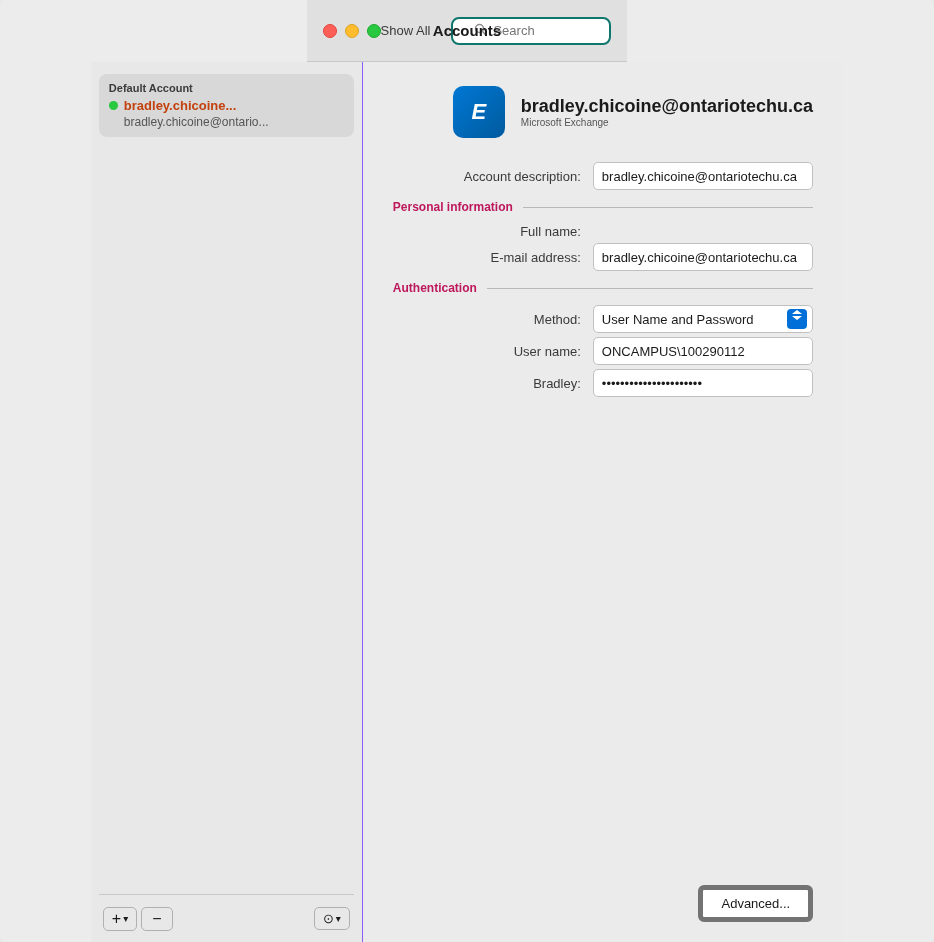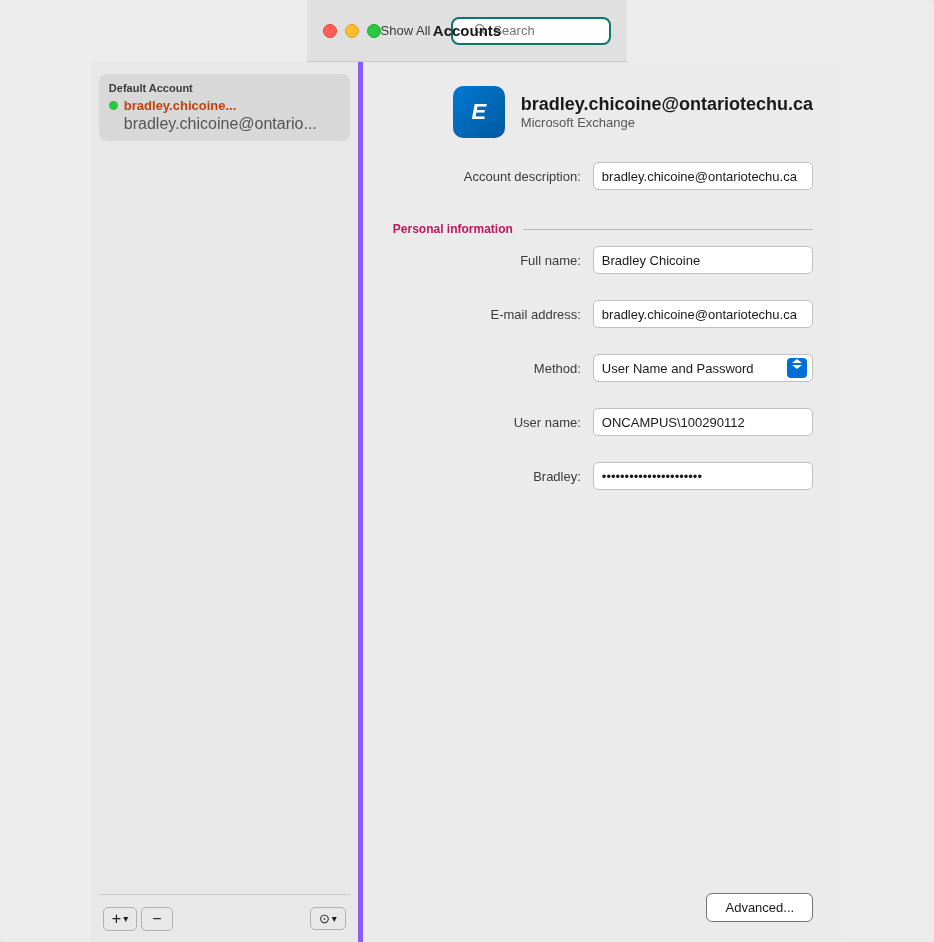--- a/index.html
+++ b/index.html
@@ -104,21 +104,21 @@
     .main-content {
       display: flex;
       flex: 1;
       overflow: hidden;
     }
 
     
     .sidebar {
       width: 272px;
       background: #e8e8e8;
-      border-right: 5px solid #8b5cf6;
+      border-right: 1px solid #8b5cf6;
       display: flex;
       flex-direction: column;
       padding: 12px 8px 0 8px;
       flex-shrink: 0;
     }
 
     .account-item {
       background: #d8d8d8;
       border-radius: 8px;
       padding: 8px 10px;
@@ -147,21 +147,21 @@
       flex-shrink: 0;
     }
 
     .account-name {
       font-size: 13px;
       font-weight: 600;
       color: #c2410c;
     }
 
     .account-email {
-      font-size: 16px;
+      font-size: 12px;
       color: #555;
       padding-left: 15px;
     }
 
     .sidebar-spacer { flex: 1; }
 
     .sidebar-toolbar {
       height: 48px;
       border-top: 1px solid #c8c8c8;
       display: flex;
@@ -234,35 +234,35 @@
 
     .account-header-info {}
 
     .account-header-email {
       font-size: 18px;
       font-weight: 600;
       color: #1a1a1a;
     }
 
     .account-header-type {
-      font-size: 13px;
+      font-size: 10px;
       color: #555;
     }
 
     
     .form-section {
       display: flex;
       flex-direction: column;
       gap: 0;
     }
 
     .form-row {
       display: flex;
       align-items: center;
-      margin-bottom: 26px;
+      margin-bottom: 4px;
     }
 
     .form-label {
       text-align: right;
       font-size: 13px;
       color: #3a3a3a;
       width: 200px;
       padding-right: 12px;
       flex-shrink: 0;
     }
@@ -368,21 +368,21 @@
 
     .detail-footer {
       margin-top: auto;
       display: flex;
       justify-content: flex-end;
       padding-top: 16px;
     }
 
     .advanced-btn {
       background: white;
-      border: 1px solid #737373;
+      border: 5px solid #737373;
       border-radius: 6px;
       padding: 6px 18px;
       font-size: 13px;
       cursor: pointer;
       color: #1a1a1a;
     }
 
     
     .exchange-box {
       width: 52px;
@@ -470,28 +470,31 @@
           <input class="form-input" type="text" value="bradley.chicoine@ontariotechu.ca" style="">
         </div>
 
         <div class="section-divider">
           <span class="section-divider-label">Personal information</span>
           <div class="section-divider-line"></div>
         </div>
 
         <div class="form-row">
           <label class="form-label">Full name:</label>
-          <input class="form-input" type="text" value="Bradley Chicoine" style="">
         </div>
 
         <div class="form-row">
           <label class="form-label">E-mail address:</label>
           <input class="form-input" type="text" value="bradley.chicoine@ontariotechu.ca" style="">
         </div>
 
+        <div class="section-divider">
+          <span class="section-divider-label">Authentication</span>
+          <div class="section-divider-line"></div>
+        </div>
 
         <div class="form-row">
           <label class="form-label">Method:</label>
           <div class="method-select-wrapper">
             <select class="method-select">
               <option>User Name and Password</option>
               <option>Kerberos</option>
               <option>NTLM</option>
             </select>
             <div class="select-chevron"></div>

